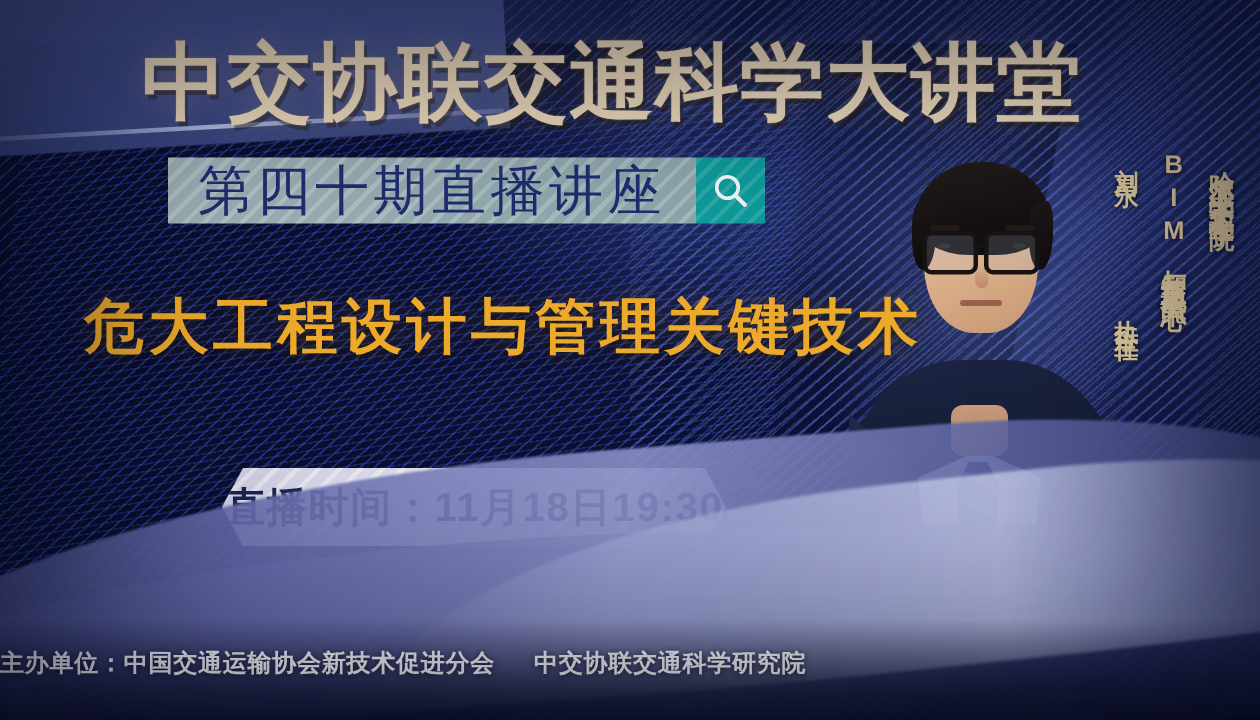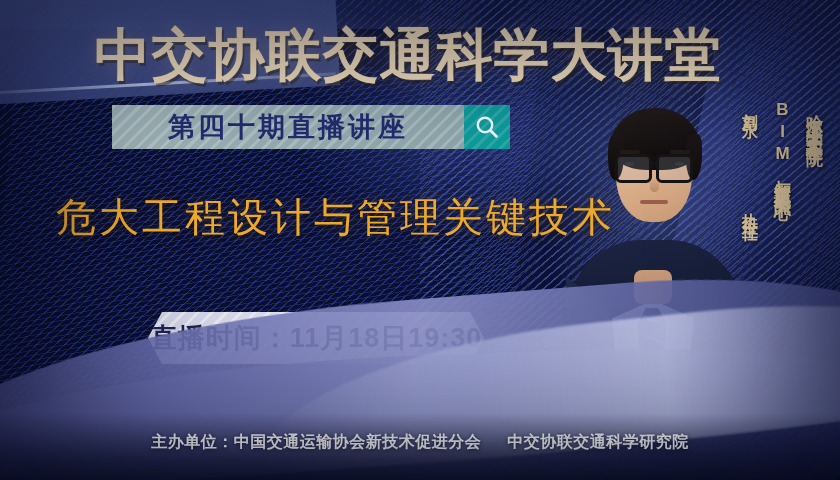--- a/index.html
+++ b/index.html
@@ -298,22 +298,22 @@
     background-image: repeating-linear-gradient(
       -45deg,
       rgba(255,255,255,.00) 0px,
       rgba(255,255,255,.00) 6px,
       rgba(255,255,255,.22) 6px,
       rgba(255,255,255,.22) 9px);
     pointer-events: none;
   }
   .sub-band-text {
     position: relative; z-index: 2;
-    font-size: 27px;
-    font-weight: 700;
+    font-size: 36px;
+    font-weight: 400;
     color: #1f2a6b;
     letter-spacing: 3px;
   }
   .search-box {
     position: absolute;
     left: 464px; top: 105px;
     width: 46px; height: 44px;
     background: #0e9d9d;
     display: flex; align-items: center; justify-content: center;
   }
@@ -327,21 +327,21 @@
       rgba(255,255,255,.13) 6px,
       rgba(255,255,255,.13) 9px);
   }
   .search-box svg { position: relative; z-index: 2; }
 
   
   .headline {
     position: absolute;
     left: 56px; top: 190px;
     font-size: 40px;
-    font-weight: 400;
+    font-weight: 700;
     letter-spacing: 3px;
     color: #eda92a;
     background: linear-gradient(180deg, #f6c champ 0%, #e9a42a 100%);
     text-shadow: 0 2px 6px rgba(20,14,0,.55), 0 0 18px rgba(235,160,40,.22);
     white-space: nowrap;
   }
 
   
   .date-pill {
     position: absolute;
@@ -403,21 +403,20 @@
     right: 80px; top: 200px;
     font-size: 16px;
     letter-spacing: 4px;
     font-weight: 600;
   }
 
   
   .footer {
     position: absolute;
     left: 0; right: 0; bottom: 27px;
-    text-align: center;
     font-size: 16px;
     font-weight: 700;
     color: #ffffff;
     letter-spacing: .5px;
     text-shadow: 0 1px 4px rgba(8,10,32,.85);
     white-space: nowrap;
   }
   .footer .gap { display: inline-block; width: 26px; }
 </style>
 </head>

